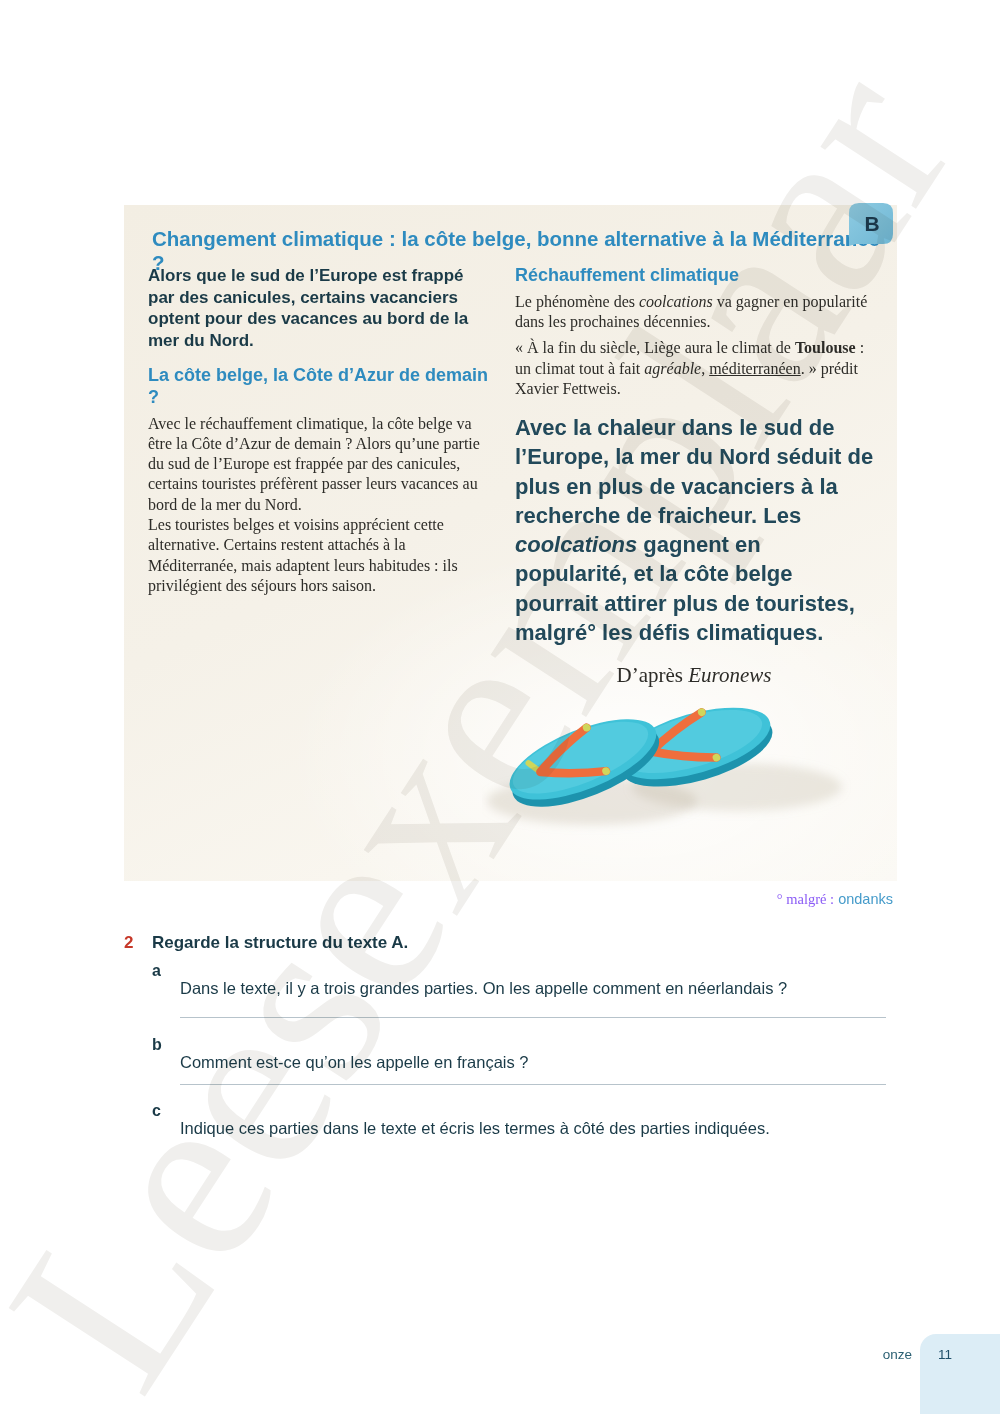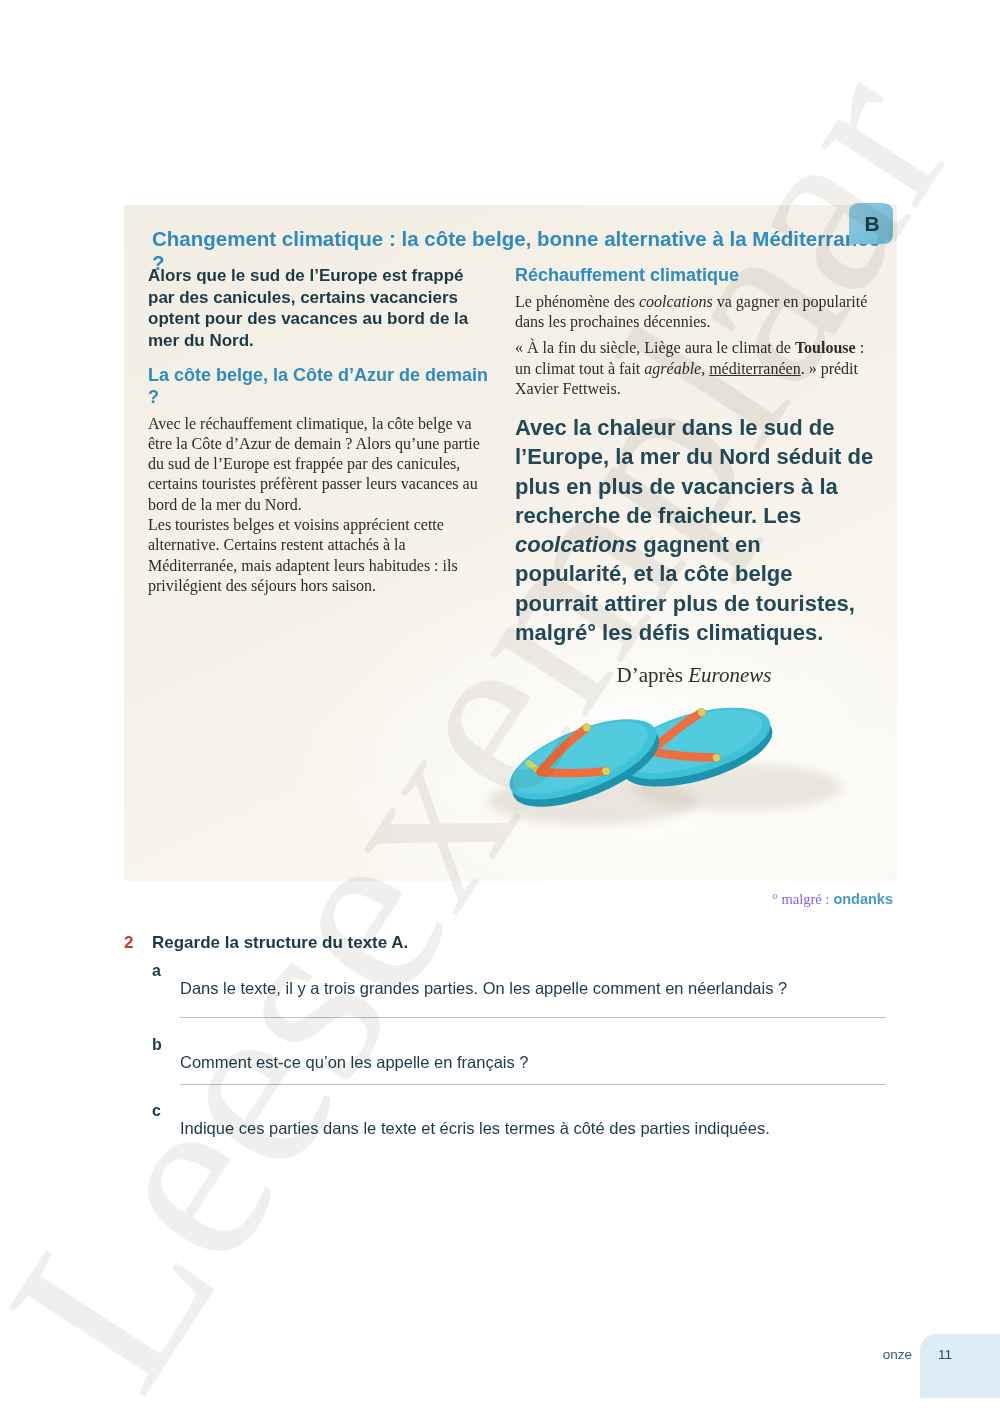--- a/index.html
+++ b/index.html
@@ -37,39 +37,39 @@
   p.serif.gap{margin-top:6px;}
   p.summary{margin:14px 0 0;font-weight:bold;color:var(--dark-teal);font-size:22px;line-height:1.33;}
   p.source{margin:16px 6px 0 0;font-family:"Liberation Serif",serif;font-size:21px;color:#2d2c28;text-align:center;}
   .u{text-decoration:underline;}
 
   .photo{position:absolute;left:358px;top:448px;width:402px;height:226px;}
 
   
   .footnote{position:absolute;left:124px;top:891px;width:769px;text-align:right;font-size:14.5px;line-height:1.2;}
   .footnote .term{font-family:"Liberation Serif",serif;color:#8b5cf6;}
-  .footnote .trans{color:var(--link-blue);font-weight:bold;}
+  .footnote .trans{color:var(--link-blue);}
 
   
   .ex-header{position:absolute;left:124px;top:933px;display:flex;}
   .ex-num{width:28px;color:var(--red);font-weight:bold;font-size:17px;}
   .ex-title{color:var(--navy);font-weight:bold;font-size:17px;}
   .question{position:absolute;display:flex;width:740px;}
   .q-letter{width:28px;color:var(--navy);font-weight:bold;font-size:16px;}
   .q-text{color:var(--navy);font-size:16.5px;line-height:1.3;flex:1;margin-top:16px;}
   .q-a{left:152px;top:962px;}
   .q-b{left:152px;top:1036px;}
   .q-c{left:152px;top:1102px;}
   .answer-line{position:absolute;left:180px;width:706px;height:0;border-top:1px solid #b7c3cb;}
   .line-a{top:1017px;}
   .line-b{top:1084px;}
 
   
   .footer-word{position:absolute;right:88px;top:1347px;font-size:13.5px;color:#2b6073;}
-  .footer-tab{position:absolute;left:920px;top:1334px;width:80px;height:64px;
+  .footer-tab{position:absolute;left:920px;top:1334px;width:80px;height:80px;
     background:var(--footer-box);border-radius:16px 0 0 0;}
   .footer-num{position:absolute;left:18px;top:13px;font-size:13.5px;color:#20506a;}
 </style>
 </head>
 <body>
 
 <div class="page">
 
   <div class="watermark">Leesexemplaar</div>
 

